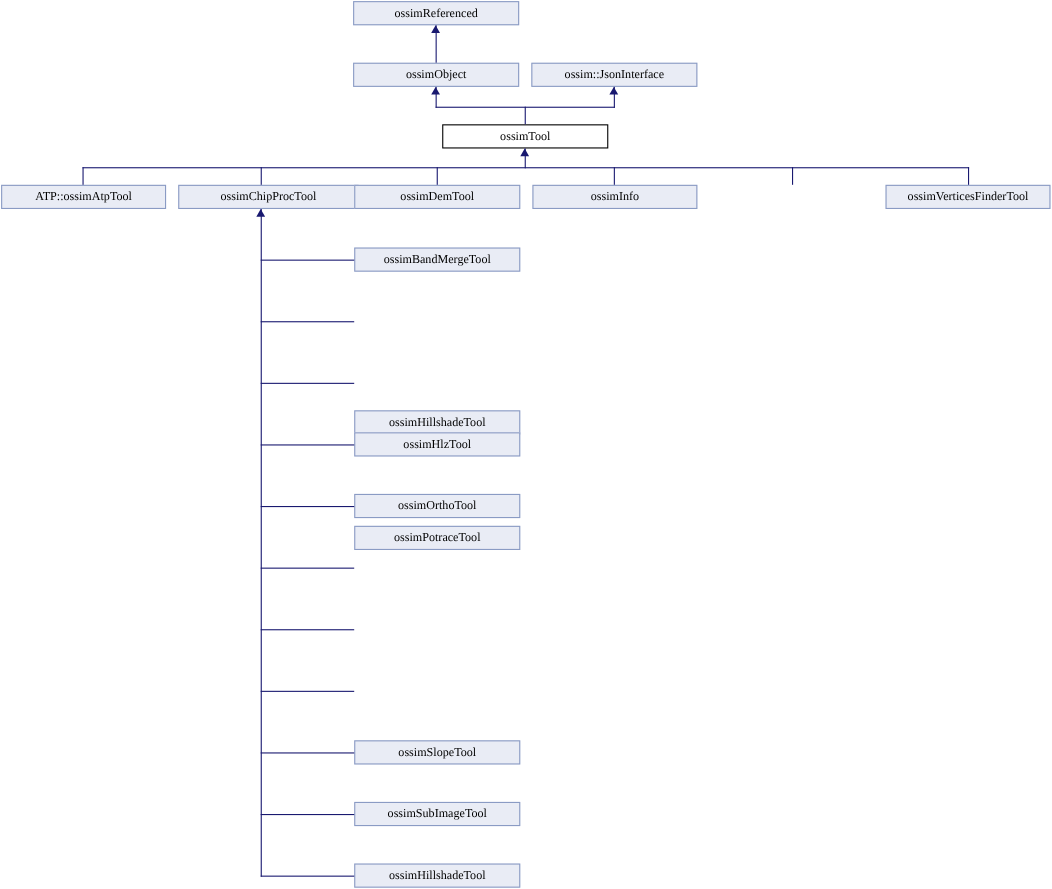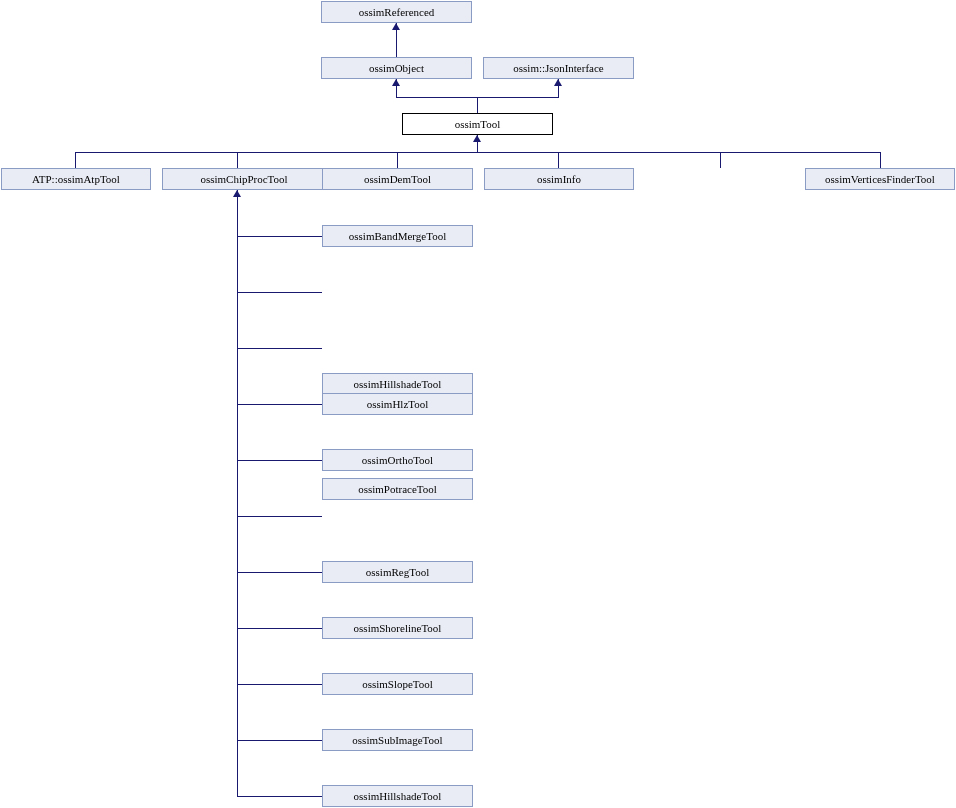--- a/index.html
+++ b/index.html
@@ -78,23 +78,21 @@
 
 
   <div class="node" style="left:322px; top:337px; width:151px;margin-top:36px;">ossimHillshadeTool</div>
 
   <div class="node" style="left:322px; top:393px; width:151px;">ossimHlzTool</div>
 
   <div class="node" style="left:322px; top:449px; width:151px;">ossimOrthoTool</div>
 
   <div class="node" style="left:322px; top:478px; width:151px;">ossimPotraceTool</div>
 
-  <div class="node" style="left:322px; top:561px; width:151px;">ossimRegTool</div>
 
-  <div class="node" style="left:322px; top:617px; width:151px;">ossimShorelineTool</div>
 
   <div class="node" style="left:322px; top:673px; width:151px;">ossimSlopeTool</div>
 
   <div class="node" style="left:322px; top:729px; width:151px;">ossimSubImageTool</div>
 
   <div class="node" style="left:322px; top:785px; width:151px;">ossimHillshadeTool</div>
 
   <div class="vline" style="left:396px; top:23px; height:34px;"></div>
   <div class="arrow-up" style="left:392px; top:23px;"></div>
 

